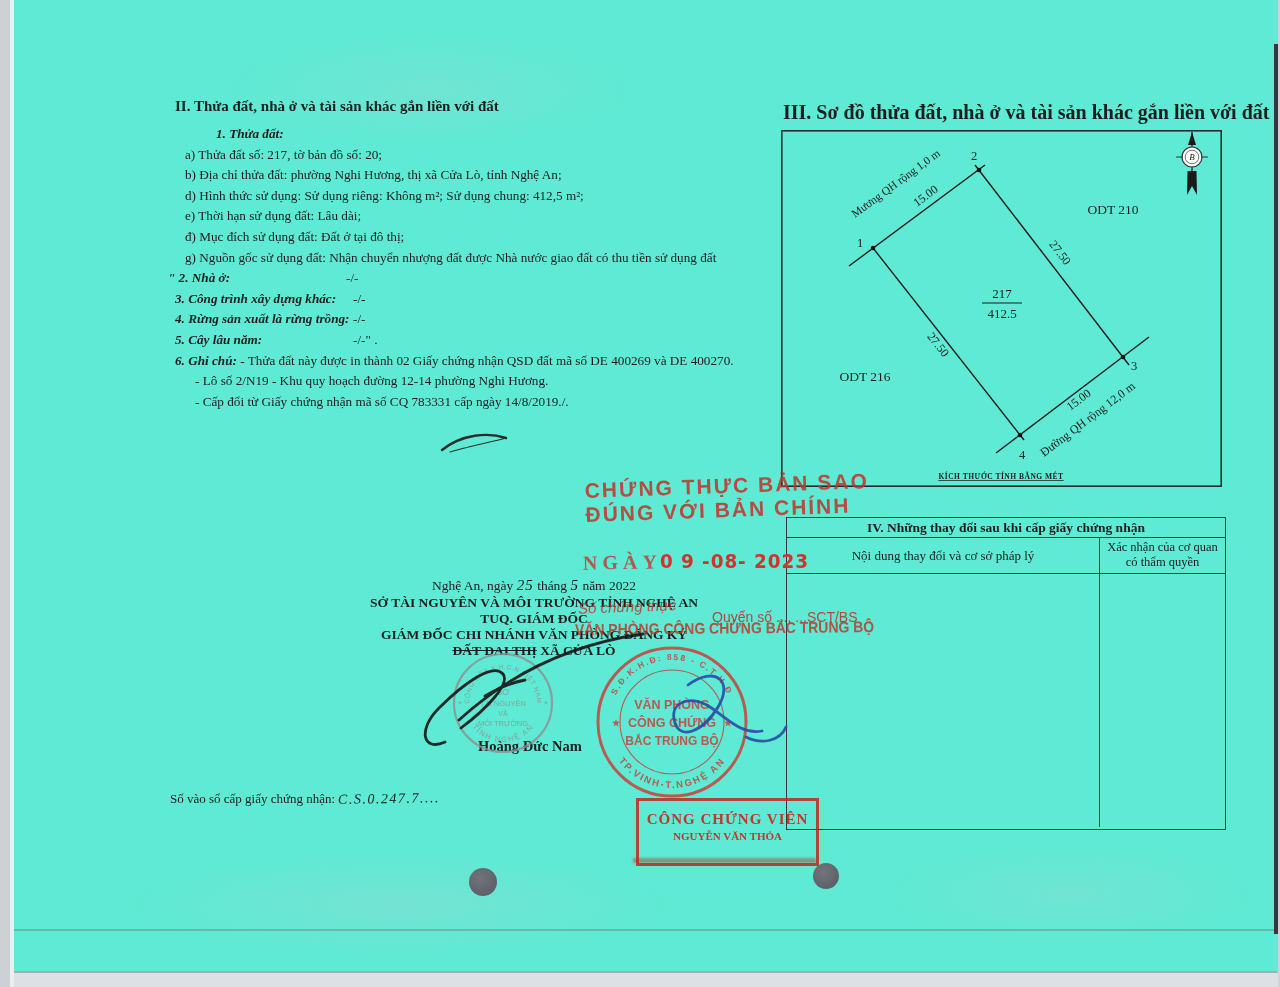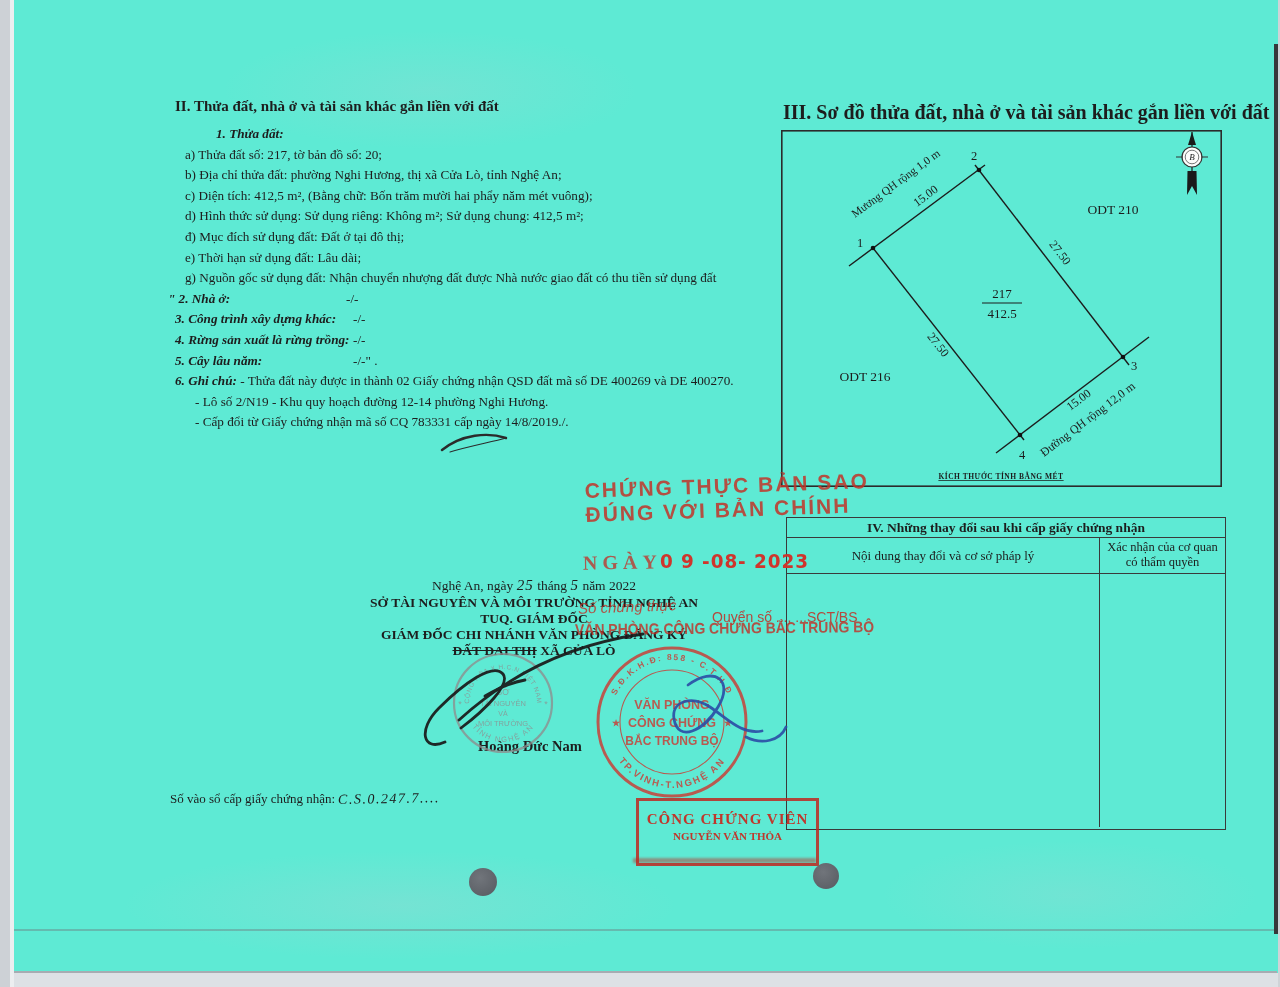--- a/index.html
+++ b/index.html
@@ -74,24 +74,23 @@
 
   <div class="abs blotch" style="left:220px;top:30px;width:420px;height:120px;background:radial-gradient(ellipse,rgba(198,203,210,.18),transparent 70%);"></div>
   <div class="abs blotch" style="left:120px;top:850px;width:560px;height:110px;background:radial-gradient(ellipse,rgba(198,203,210,.22),transparent 70%);"></div>
   <div class="abs blotch" style="left:880px;top:840px;width:380px;height:110px;background:radial-gradient(ellipse,rgba(198,203,210,.18),transparent 70%);"></div>
 
   <div class="abs h2head">II. Thửa đất, nhà ở và tài sản khác gắn liền với đất</div>
   <div class="abs s2body">
     <div class="sub">1. Thửa đất:</div>
     <div class="item">a) Thửa đất số: 217,  tờ bản đồ số: 20;</div>
     <div class="item">b) Địa chỉ thửa đất: phường Nghi Hương, thị xã Cửa Lò, tỉnh Nghệ An;</div>
-    <div class="item">c) Diện tích: 412,5 m², (Bằng chữ: Bốn trăm mười hai phẩy năm mét vuông);</div>
     <div class="item">d) Hình thức sử dụng: Sử dụng riêng: Không m²; Sử dụng chung: 412,5 m²;</div>
+    <div class="item">e) Thời hạn sử dụng đất: Lâu dài;</div>
     <div class="item">đ) Mục đích sử dụng đất: Đất ở tại đô thị;</div>
-    <div class="item">e) Thời hạn sử dụng đất: Lâu dài;</div>
     <div class="item">g) Nguồn gốc sử dụng đất: Nhận chuyển nhượng đất được Nhà nước giao đất có thu tiền sử dụng đất</div>
     <div class="row" style="margin-left:-7px;">
       <span class="lbl">" 2. Nhà ở:</span><span>-/-</span>
     </div>
     <div class="row">
       <span class="lbl">3. Công trình xây dựng khác:</span><span>-/-</span>
     </div>
     <div class="row">
       <span class="lbl">4. Rừng sản xuất là rừng trồng: </span><span>-/-</span>
     </div>

